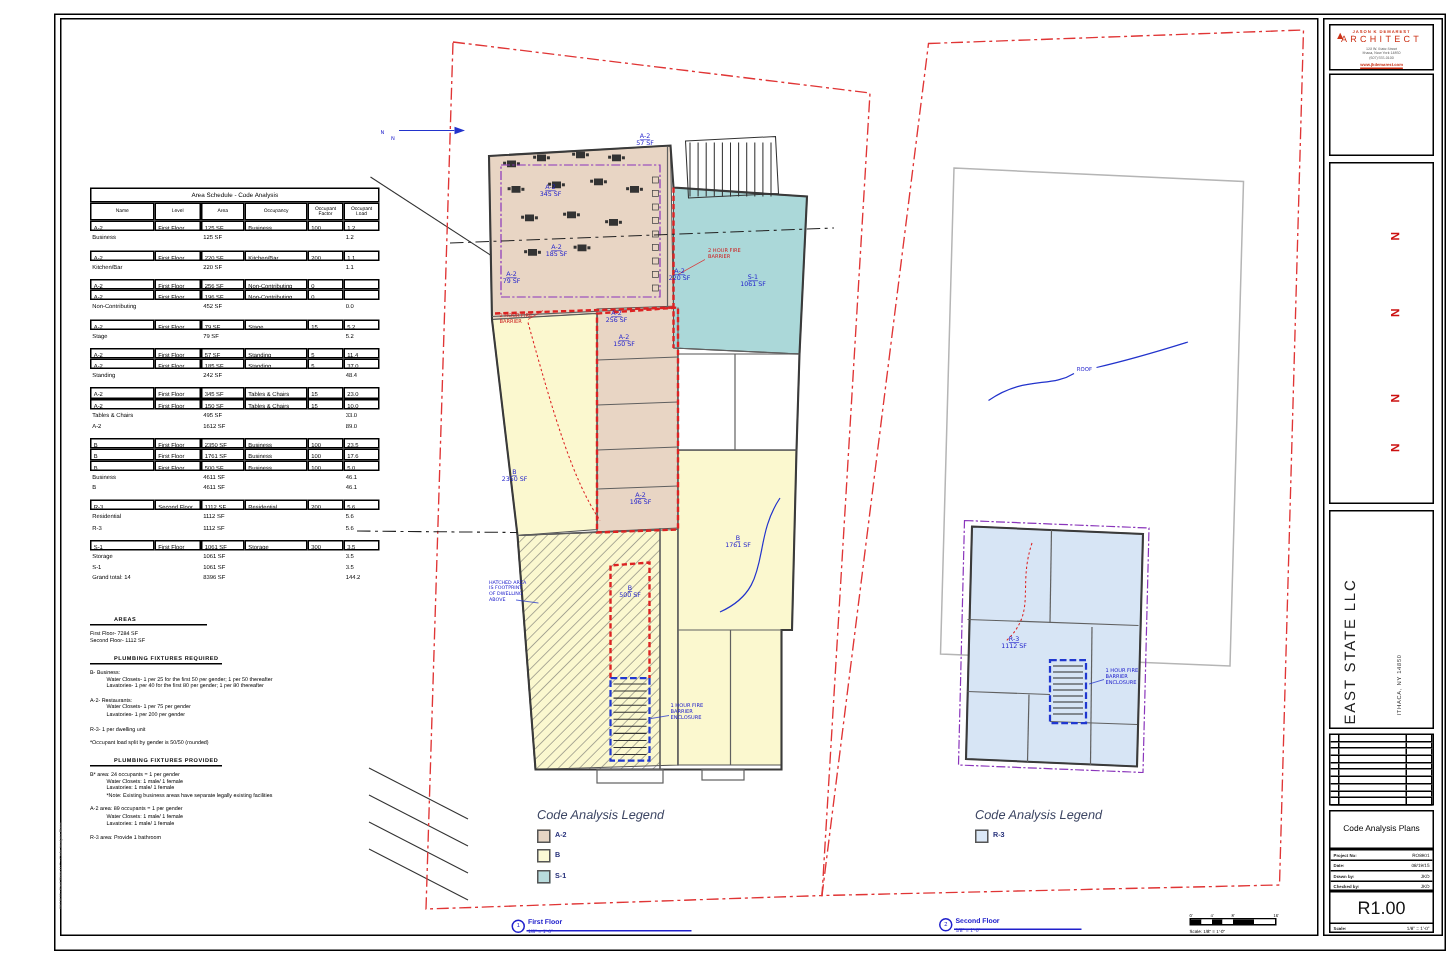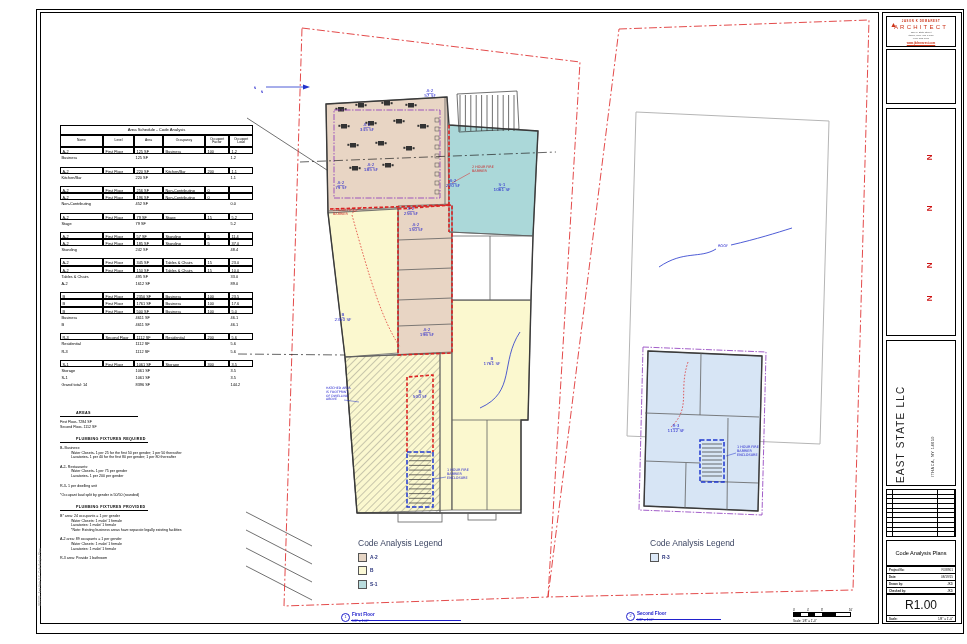--- a/index.html
+++ b/index.html
@@ -22,21 +22,21 @@
   .sch-cell{box-sizing:border-box;padding-left:1.5px;overflow:hidden;white-space:nowrap;}
   .boxed{border:0.6px solid #000;}
   .sch-gap{height:5px;}
   
   #notes{left:60px;top:404px;width:218px;font-size:3.6px;line-height:1.3;}
   .note-heading{font-weight:bold;font-size:3.7px;letter-spacing:0.4px;
      border-bottom:1.4px solid #000;margin:7px 0 3px 0;padding:0 0 0.5px 16px;}
   .note-line{min-height:4.7px;}
   .ind1{padding-left:11px;}
   
-  .legend-title{font-size:8.5px;color:#3d4663;}
+  .legend-title{font-size:8.5px;color:#3d4663;font-style:italic;}
   .legend-item{display:flex;align-items:center;margin-top:4.5px;}
   .legend-swatch{width:9px;height:9px;border:1px solid #555;margin-right:3px;box-sizing:border-box;}
   .legend-label{font-size:4.8px;font-weight:bold;color:#26307a;}
   
   .callout{color:#2020cc;}
   .co-circle{position:absolute;left:0;top:1px;width:7px;height:7px;border:0.8px solid #2020cc;
      border-radius:50%;font-size:3.8px;text-align:center;line-height:7px;}
   .co-text{margin-left:11px;}
   .co-label{font-size:4.6px;font-weight:bold;}
   .co-scale{font-size:3.4px;margin-top:1.5px;}

